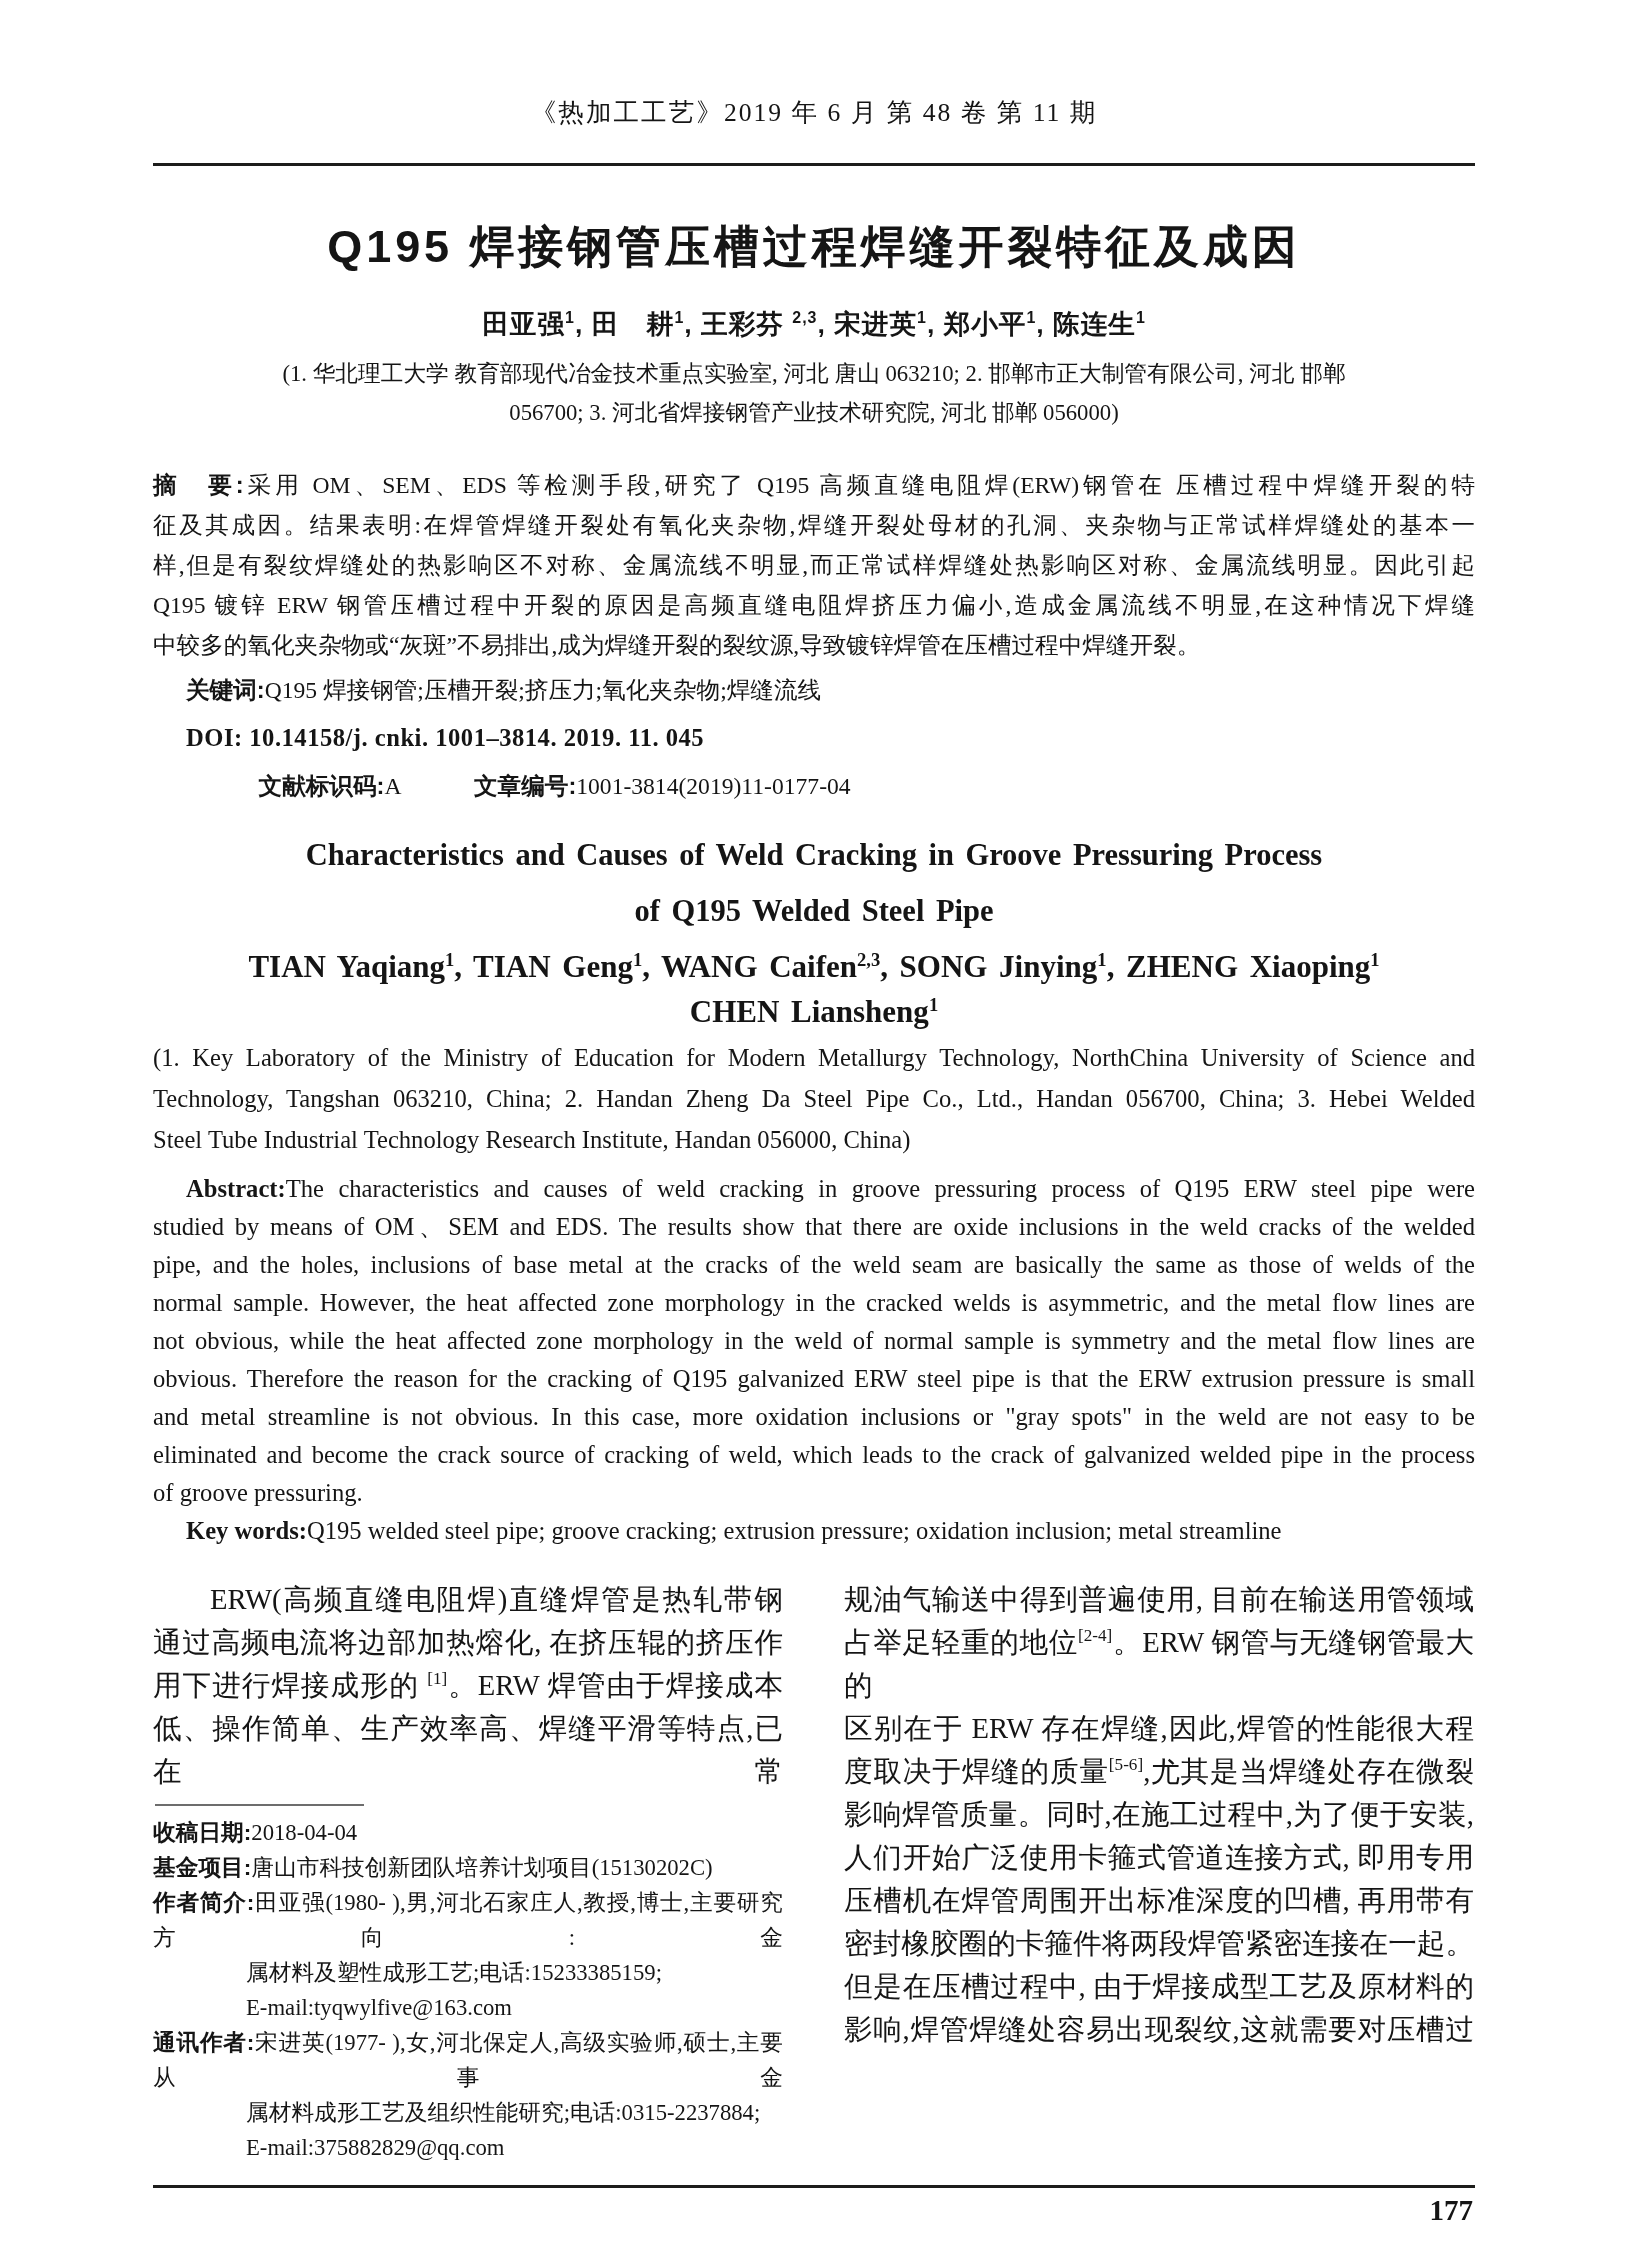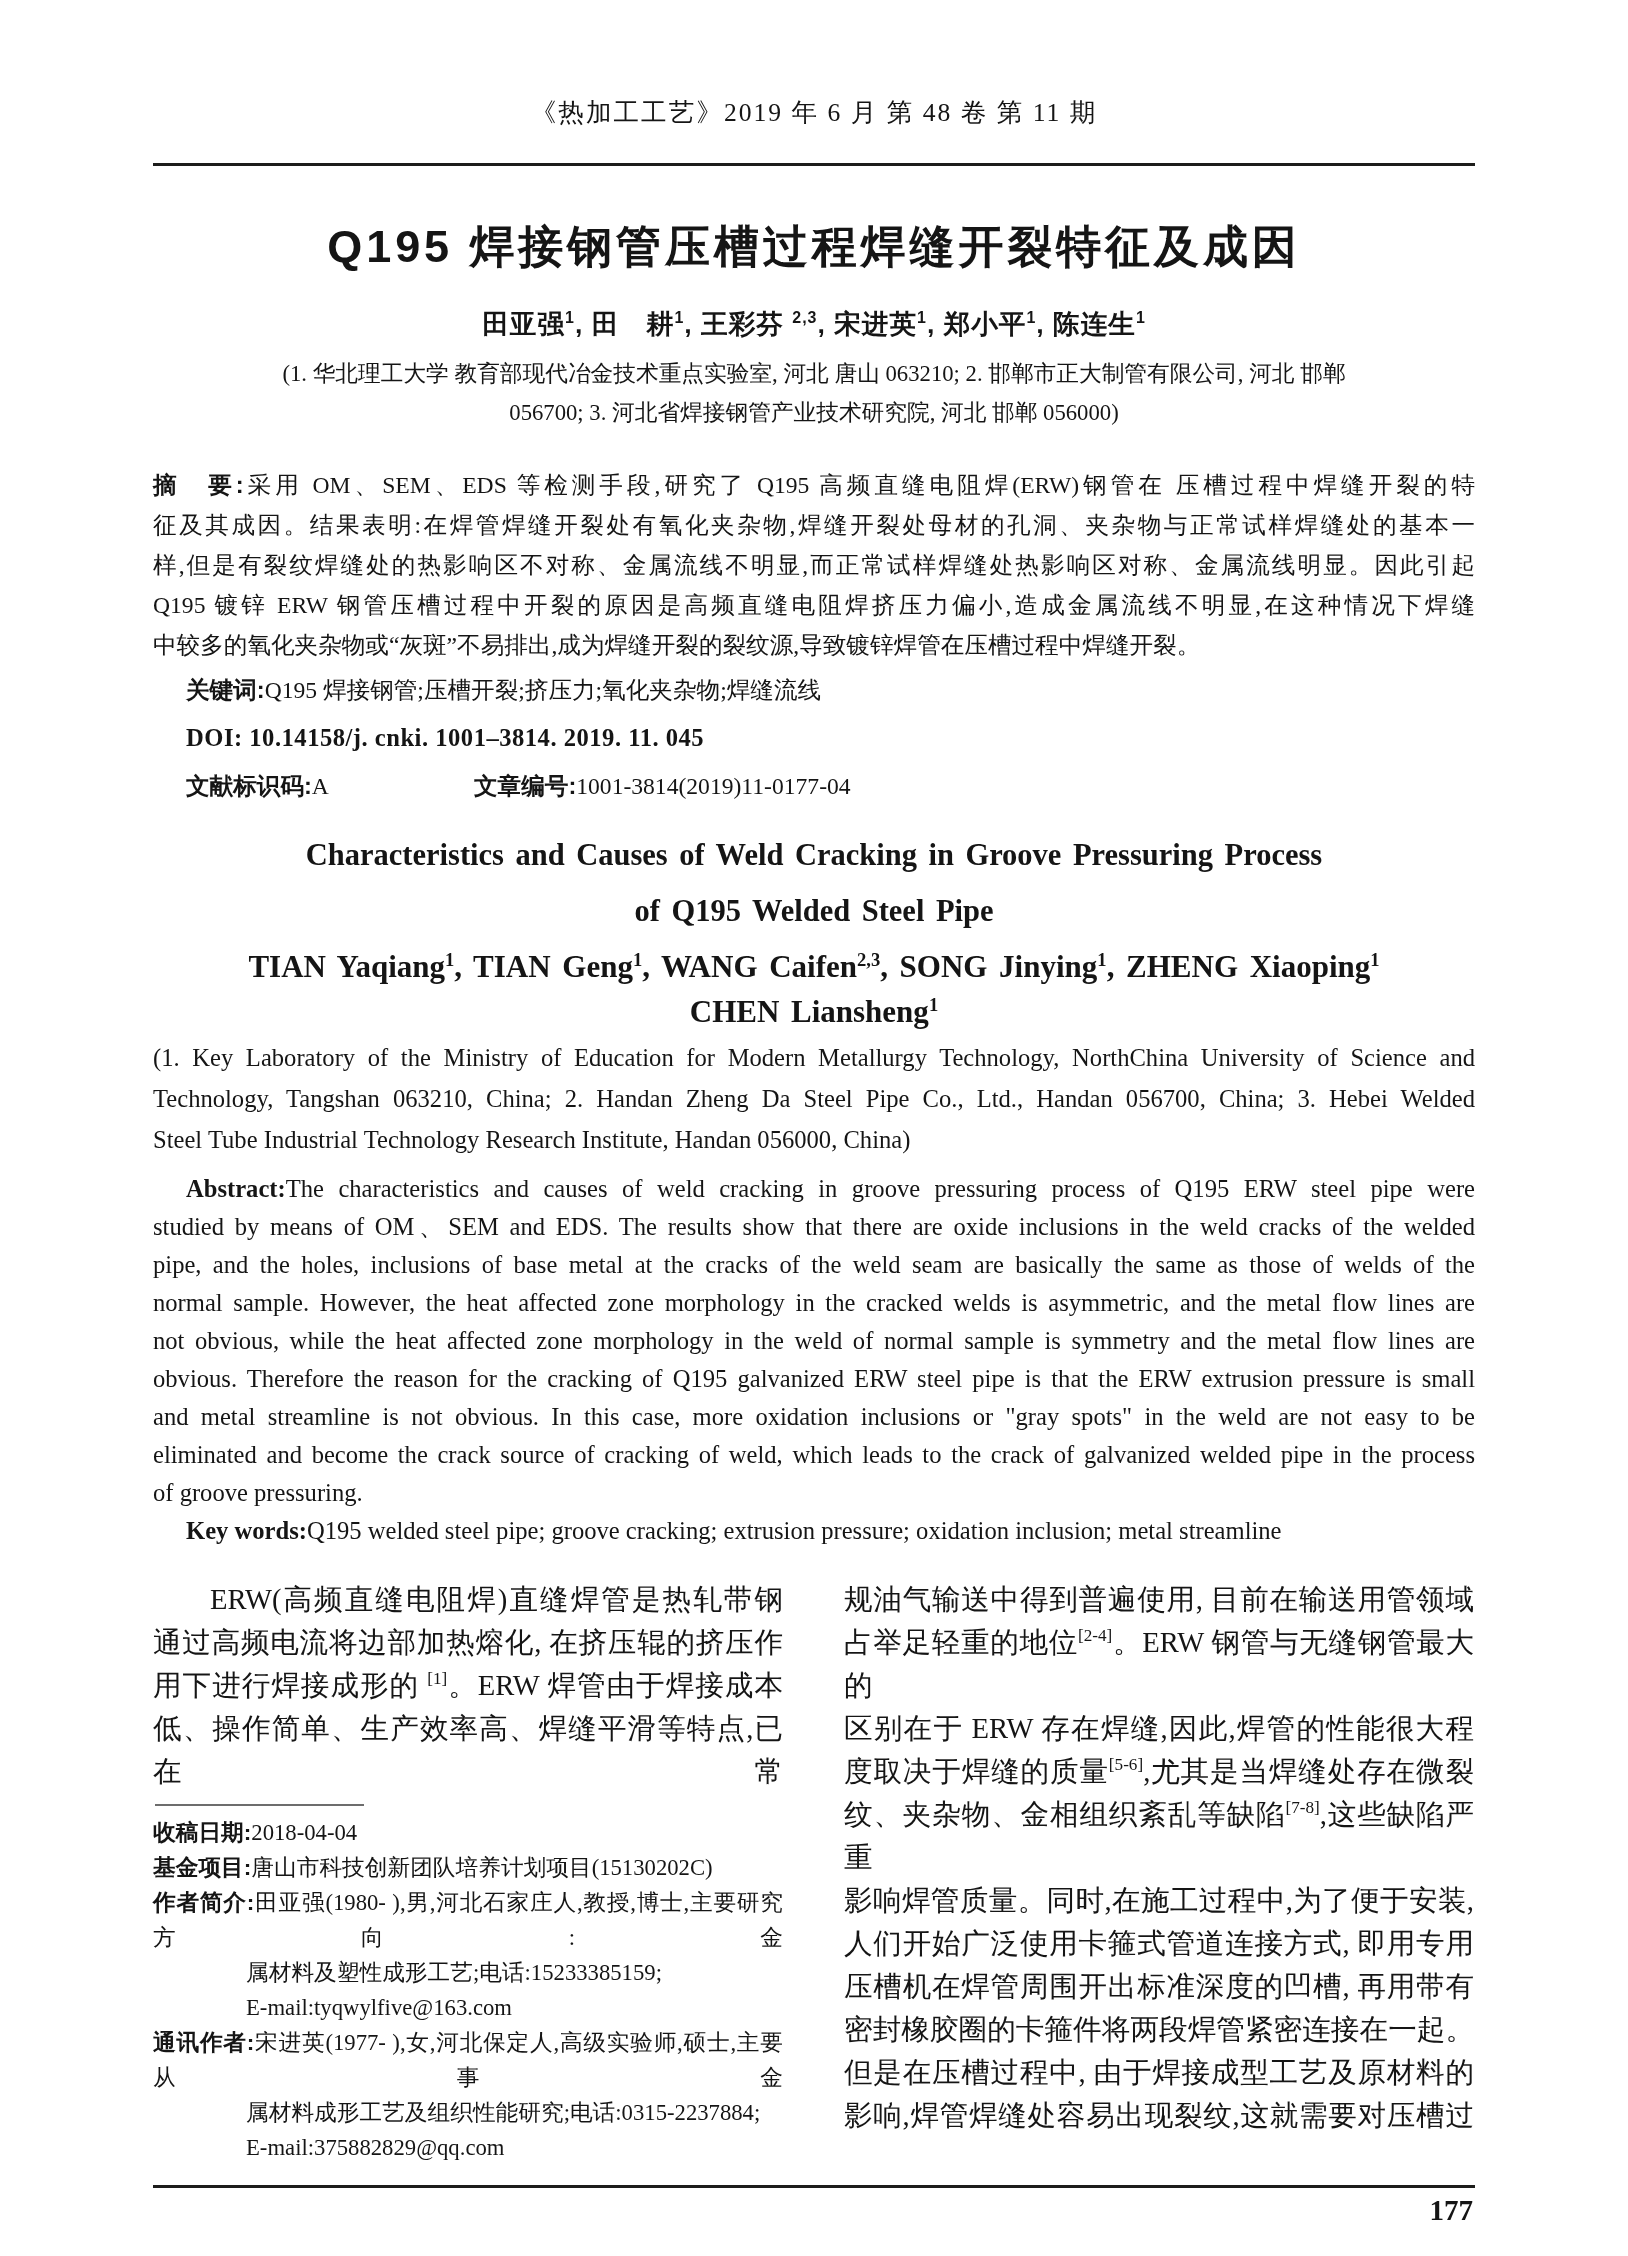--- a/index.html
+++ b/index.html
@@ -24,21 +24,21 @@
   .authors-cn{
     margin-top:29.6px;font-size:26.6px;font-weight:700;text-align:center;
     font-family:"Liberation Sans","DejaVu Sans",sans-serif;letter-spacing:1px;
   }
   .affil-cn{margin-top:11.8px;font-size:22.7px;line-height:39px;}
   .abs-cn{margin-top:33px;font-size:23.6px;line-height:40px;}
   .kw-cn{margin-top:4.9px;font-size:23.6px;line-height:40px;text-indent:33px;}
   .doi{margin-top:7.9px;font-size:24.6px;line-height:40px;font-weight:700;text-indent:33px;letter-spacing:0.5px;}
   .clc-row{margin-top:7.9px;font-size:23.6px;line-height:40px;display:flex;padding-left:33px;}
   .clc-cell1{width:479px;}
-  .clc-cell2{width:288px;}
+  .clc-cell2{width:288px;text-align:center;}
   .clc-cell3{flex:1;}
 
   .title-en{margin-top:21.7px;font-size:30.5px;line-height:56px;font-weight:700;word-spacing:3.9px;}
   .authors-en{margin-top:4.9px;font-size:31px;line-height:45px;word-spacing:3.9px;font-weight:bold;}
   .affil-en{margin-top:3px;font-size:24.6px;line-height:41px;}
   .abs-en{margin-top:9.9px;font-size:24.6px;line-height:38px;}
   .abs-en .ln.fi{text-indent:33px;}
 
   .bodycols{margin-top:27.6px;display:flex;gap:61px;}
   .col{width:630px;}
@@ -140,21 +140,20 @@
             <div class="ln e ind">属材料成形工艺及组织性能研究;电话:0315-2237884;</div>
             <div class="ln e ind">E-mail:375882829@qq.com</div>
           </div>
       </div>
       <div class="col">
         <div class="coltext jl">
             <div class="ln">规油气输送中得到普遍使用, 目前在输送用管领域</div>
             <div class="ln">占举足轻重的地位<sup>[2-4]</sup>。ERW 钢管与无缝钢管最大的</div>
             <div class="ln">区别在于 ERW 存在焊缝,因此,焊管的性能很大程</div>
             <div class="ln">度取决于焊缝的质量<sup>[5-6]</sup>,尤其是当焊缝处存在微裂</div>
-            <div class="ln">纹、夹杂物、金相组织紊乱等缺陷<sup>[7-8]</sup>,这些缺陷严重</div>
             <div class="ln">影响焊管质量。同时,在施工过程中,为了便于安装,</div>
             <div class="ln">人们开始广泛使用卡箍式管道连接方式, 即用专用</div>
             <div class="ln">压槽机在焊管周围开出标准深度的凹槽, 再用带有</div>
             <div class="ln">密封橡胶圈的卡箍件将两段焊管紧密连接在一起。</div>
             <div class="ln">但是在压槽过程中, 由于焊接成型工艺及原材料的</div>
             <div class="ln">影响,焊管焊缝处容易出现裂纹,这就需要对压槽过</div>
           </div>
       </div>
     </div>
 

